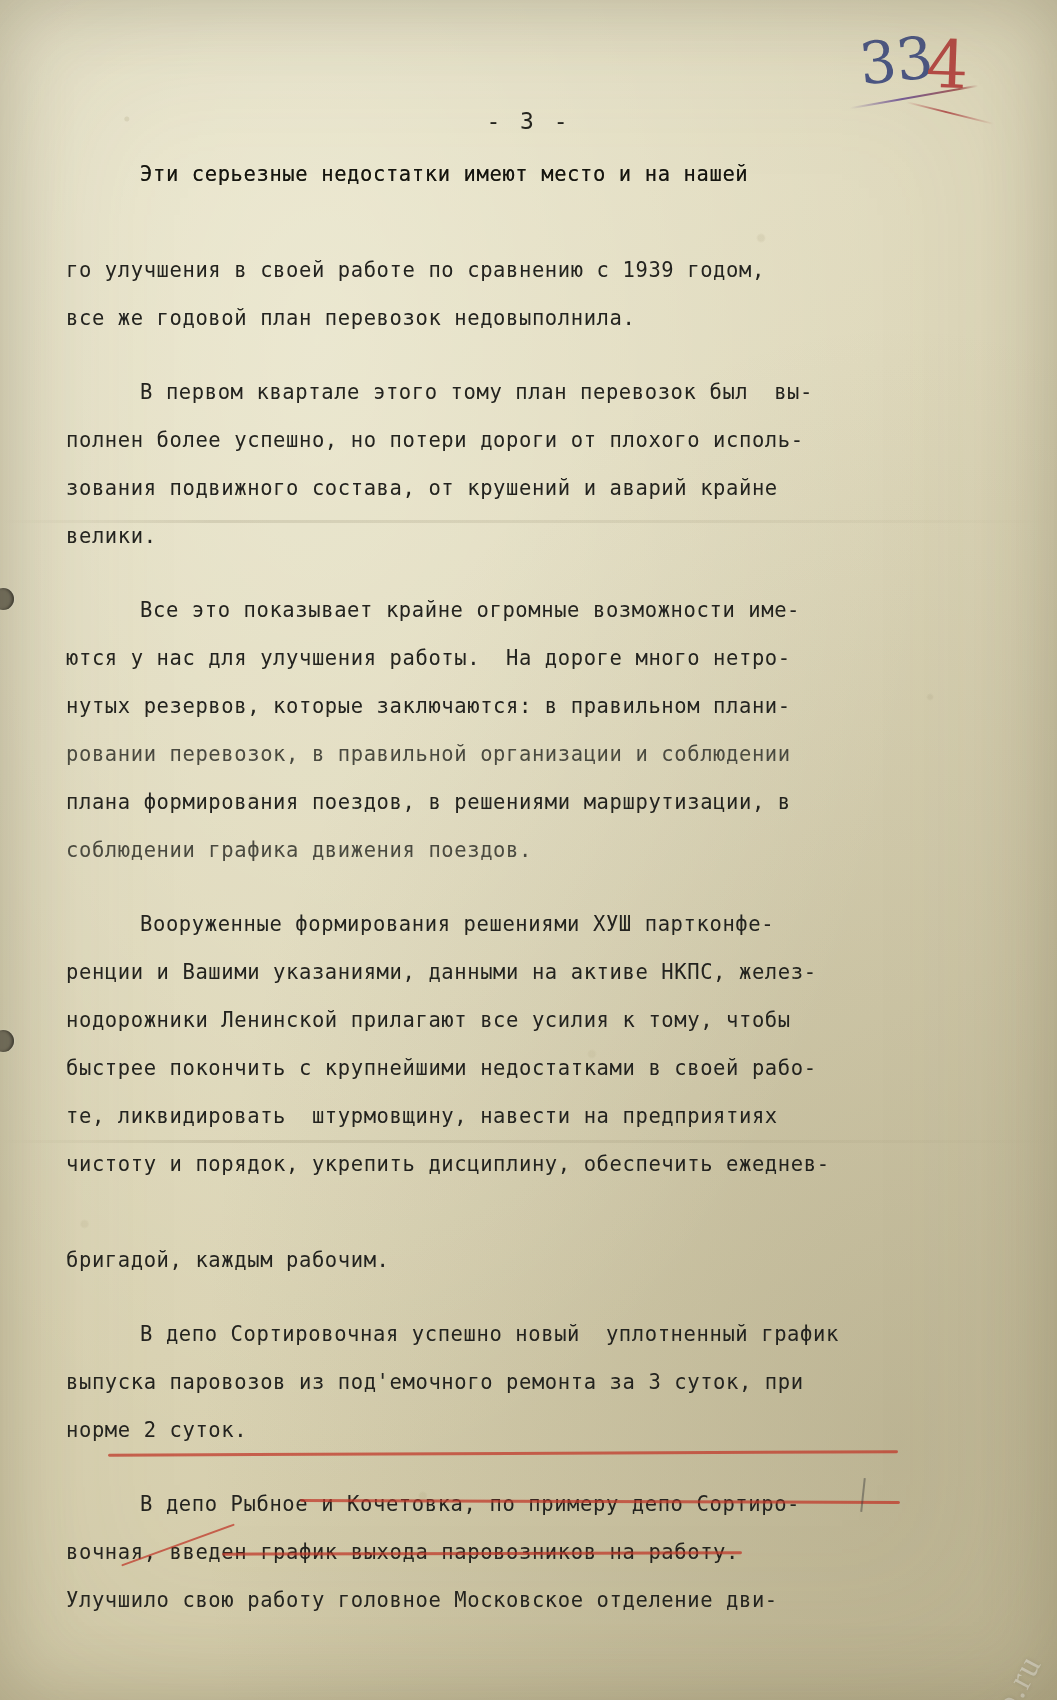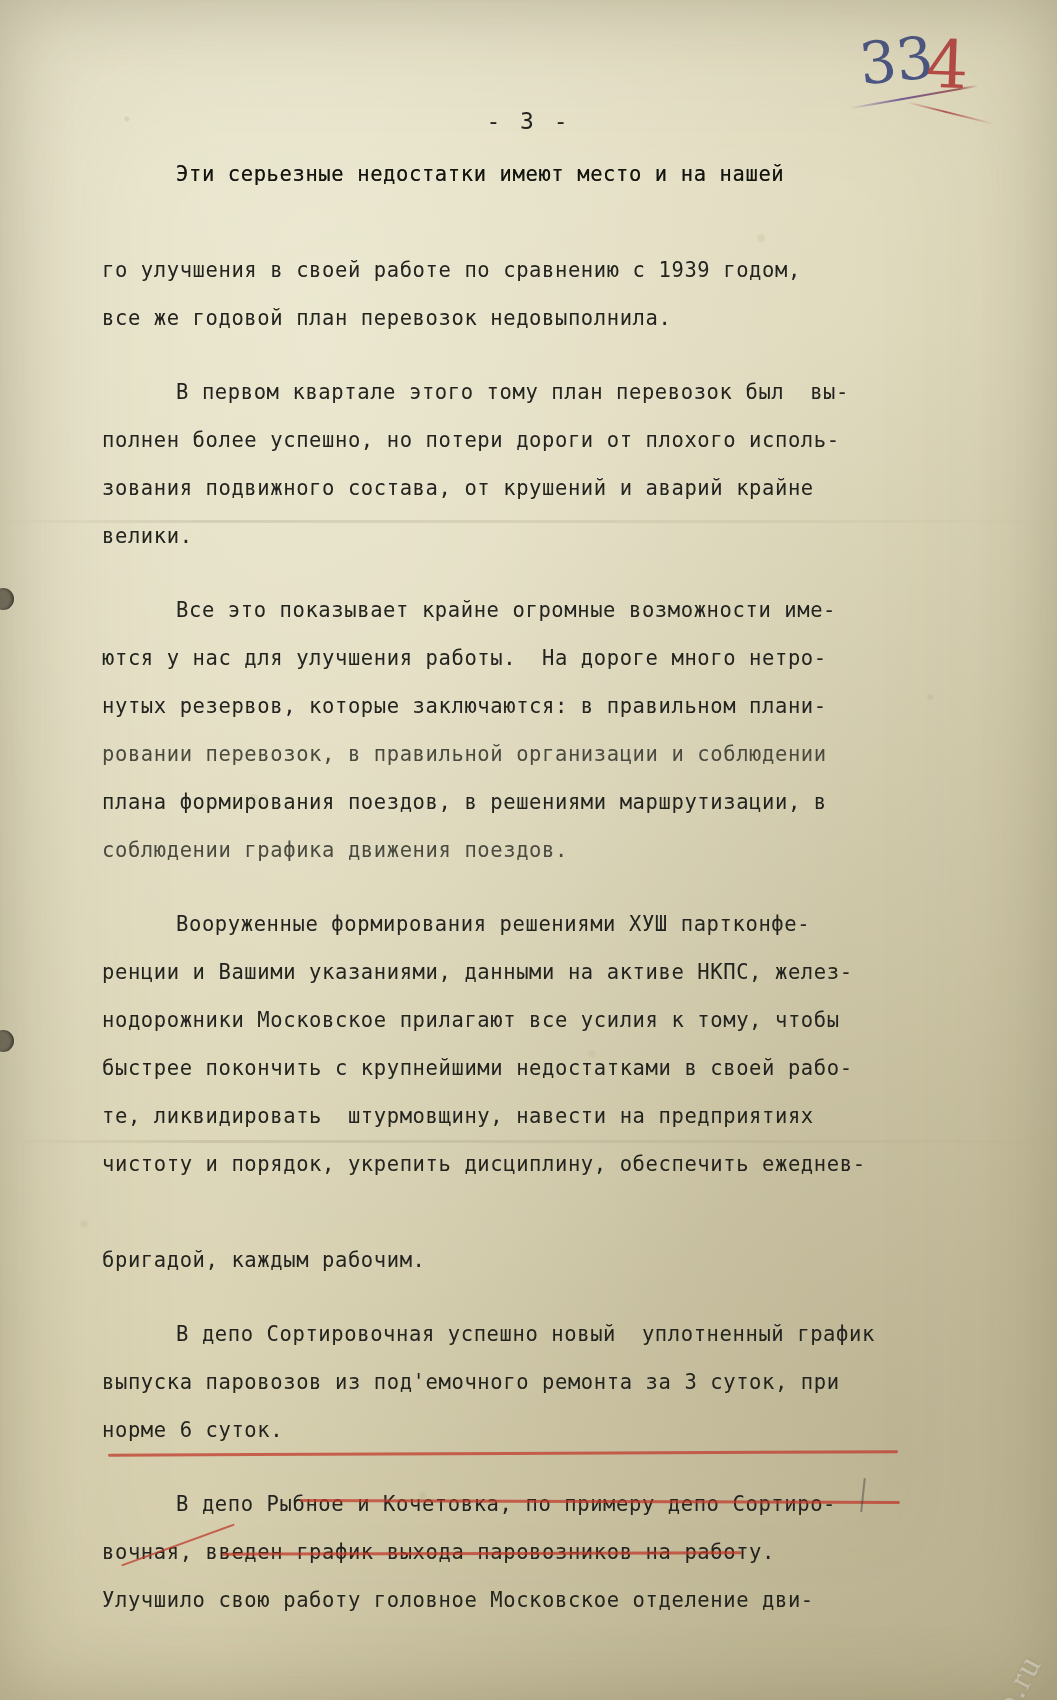--- a/index.html
+++ b/index.html
@@ -103,21 +103,20 @@
     background: linear-gradient(90deg, rgba(170,60,60,0) 0%, rgba(170,60,60,0.85) 45%, rgba(170,60,60,0) 100%);
     transform: rotate(14deg);
   }
 
   
   .body {
     position: absolute;
     top: 150px;
     left: 66px;
     right: 62px;
-    margin-left: 36px;
   }
   .para {
     margin: 0 0 26px 0;
     font-size: 20.5px;
     line-height: 48px;
     letter-spacing: 0.6px;
     color: #23231f;
   }
   .para .ind { display: inline-block; width: 74px; }
   .para span.w { white-space: pre; }
@@ -211,32 +210,32 @@
       <span class="w">ются у нас для улучшения работы.  На дороге много нетро-</span><br>
       <span class="w">нутых резервов, которые заключаются: в правильном плани-</span><br>
       <span class="w light">ровании перевозок, в правильной организации и соблюдении</span><br>
       <span class="w">плана формирования поездов, в решениями маршрутизации, в</span><br>
       <span class="w light">соблюдении графика движения поездов.</span>
     </p>
 
     <p class="para">
       <span class="ind"></span><span class="w">Вооруженные формирования решениями ХУШ партконфе-</span><br>
       <span class="w">ренции и Вашими указаниями, данными на активе НКПС, желез-</span><br>
-      <span class="w">нодорожники Московское прилагают все усилия к тому, чтобы</span><br>
+      <span class="w">нодорожники Ленинской прилагают все усилия к тому, чтобы</span><br>
       <span class="w">быстрее покончить с крупнейшими недостатками в своей рабо-</span><br>
       <span class="w">те, ликвидировать  штурмовщину, навести на предприятиях</span><br>
       <span class="w">чистоту и порядок, укрепить дисциплину, обеспечить ежеднев-</span><br>
       <br>
       <span class="w">бригадой, каждым рабочим.</span>
     </p>
 
     <p class="para">
       <span class="ind"></span><span class="w">В депо Сортировочная успешно новый  уплотненный график</span><br>
       <span class="w">выпуска паровозов из под'емочного ремонта за 3 суток, при</span><br>
-      <span class="w">норме 6 суток.</span>
+      <span class="w">норме 2 суток.</span>
     </p>
 
     <p class="para">
       <span class="ind"></span><span class="w">В депо Рыбное и Кочетовка, по примеру депо Сортиро-</span><br>
       <span class="w">вочная, введен график выхода паровозников на работу.</span><br>
       <span class="w">Улучшило свою работу головное Московское отделение дви-</span>
     </p>
 
   </div>
 

